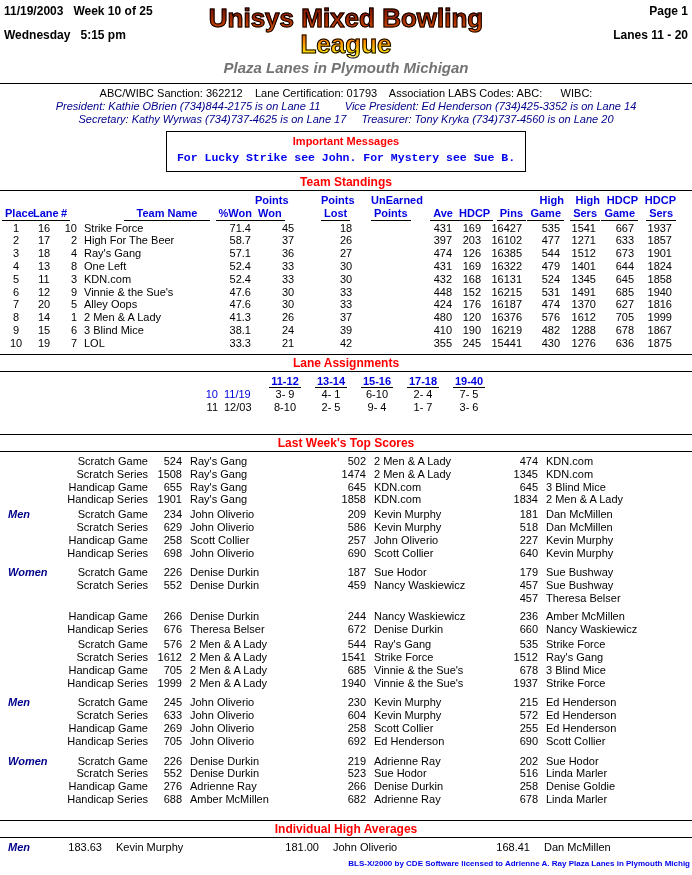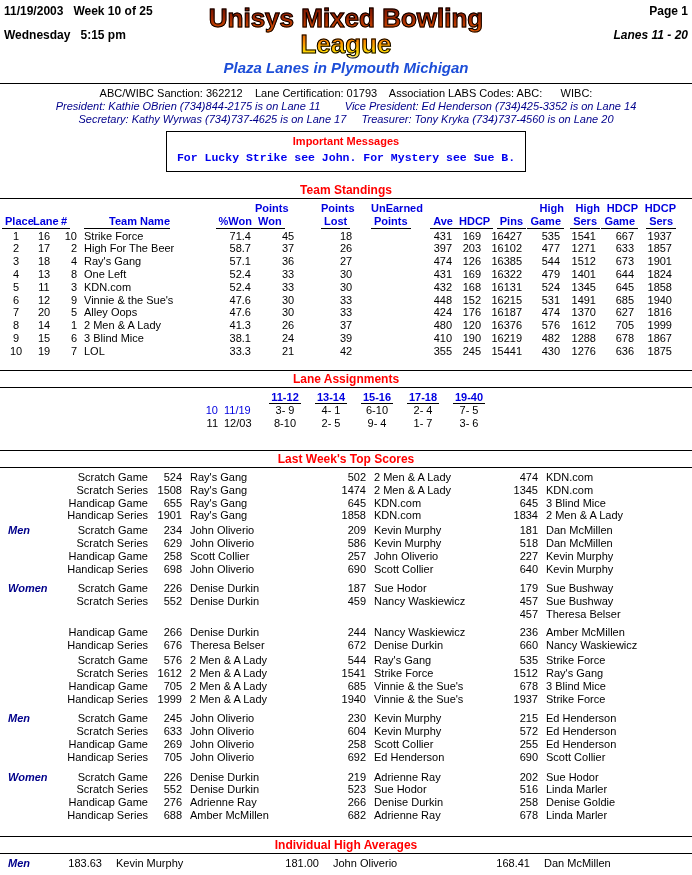--- a/index.html
+++ b/index.html
@@ -5,50 +5,50 @@
   html,body{margin:0;padding:0;background:#fff;}
   .page{position:relative;width:692px;height:875px;overflow:hidden;background:#fff;
         font-family:"Liberation Sans","DejaVu Sans",sans-serif;font-size:11px;line-height:12.8px;color:#000;}
   .pre{white-space:pre;}
   .b12{font-weight:bold;font-size:12px;}
 
   
   .hdr{display:grid;grid-template-columns:175px 1fr 175px;padding:5px 4px 7px 4px;border-bottom:1px solid #000;}
   .hdr-l div:nth-child(2){margin-top:11px;}
   .hdr-r{text-align:right;}
-  .hdr-r div:nth-child(2){margin-top:11px;font-style:italic;}
+  .hdr-r div:nth-child(2){margin-top:11px;}
   .hdr-c{text-align:center;}
   .wordart{font-size:26px;line-height:26px;font-weight:bold;letter-spacing:0px;display:inline-block;
     background:linear-gradient(180deg,#6b1000 0%,#a02600 25%,#d44d00 48%,#f98a00 70%,#ffd400 90%,#ffe96a 100%);
     -webkit-background-clip:text;background-clip:text;color:transparent;-webkit-text-fill-color:transparent;
     -webkit-text-stroke:1px #000;}
-  .venue{color:#1d4ed8;font-weight:bold;font-style:italic;font-size:15px;line-height:16px;margin-top:3px;}
+  .venue{color:#737373;font-weight:bold;font-style:italic;font-size:15px;line-height:16px;margin-top:3px;}
 
   .info{text-align:center;margin-top:3px;}
   .officers{color:#00008B;font-style:italic;}
 
   
   .msgbox{width:346px;margin:6px auto 0;border:1px solid #000;padding:3px 6px 6px;text-align:center;}
   .msgtitle{color:#f00;font-weight:bold;}
   .msgbody{color:#0000EE;font-weight:bold;font-family:"Liberation Mono","DejaVu Sans Mono",monospace;
            font-size:11.5px;margin-top:4px;white-space:pre;}
 
   
   .sechead{border-bottom:1px solid #000;padding-bottom:1px;}
   .sechead.with-top{border-top:1px solid #000;padding-top:2px;}
   .sectitle{color:#f00;font-weight:bold;font-size:12px;text-align:center;line-height:13px;}
-  .mt5{margin-top:12px;} .mt20{margin-top:20px;} .mt4{margin-top:4px;} .mt14{margin-top:14px;}
+  .mt5{margin-top:4px;} .mt20{margin-top:20px;} .mt4{margin-top:4px;} .mt14{margin-top:14px;}
 
   
   .st{margin:3px 0 0 2px;width:674px;}
   .st-h,.st-r{display:grid;grid-template-columns:28px 28px 22px 125px 50px 66px 50px 59px 26px 29px 41px 38px 36px 38px 38px;}
   .st-h{color:#0000E0;font-weight:bold;align-items:end;margin-bottom:1px;}
   .st-h .ht{display:block;}
   .st-h .u{display:inline-block;border-bottom:1px solid #000;padding:0 3px;}
-  .st-h .u-wide{display:inline-block;width:86px;border-bottom:1px solid #000;text-align:right;}
+  .st-h .u-wide{display:inline-block;width:86px;border-bottom:1px solid #000;text-align:center;margin-left:40px;}
   .c{text-align:left;} .r{text-align:right;} .l{text-align:left;}
   .st-r span:nth-child(-n+2){text-align:center;}
   .st-r span:nth-child(3){text-align:right;padding-right:3px;}
   .st-r span:nth-child(4){text-align:left;padding-left:4px;}
   .st-r span:nth-child(5){text-align:right;padding-right:4px;}
   .st-r span:nth-child(6),.st-r span:nth-child(7),.st-r span:nth-child(8){text-align:center;}
   .st-r span:nth-child(n+9){text-align:right;padding-right:4px;}
 
   
   .la{margin-left:200px;margin-top:3px;}
@@ -651,13 +651,14 @@
         <span class="v">183.63</span>
         <span class="n">Kevin Murphy</span>
         <span class="v">181.00</span>
         <span class="n">John Oliverio</span>
         <span class="v">168.41</span>
         <span class="n">Dan McMillen</span>
       </div>
 
     </div>
 
+  <div class="footer">BLS-X/2000 by CDE Software licensed to Adrienne A. Ray  Plaza Lanes in Plymouth Michig</div>
 </div>
 
 </body></html>

